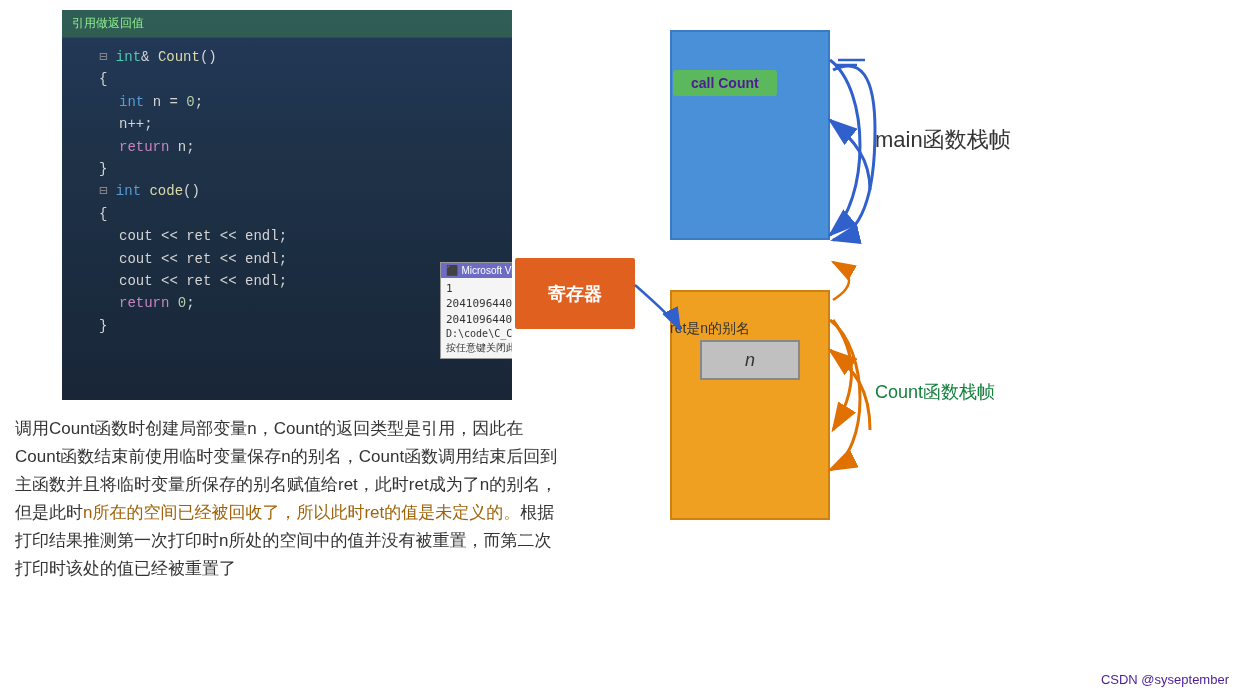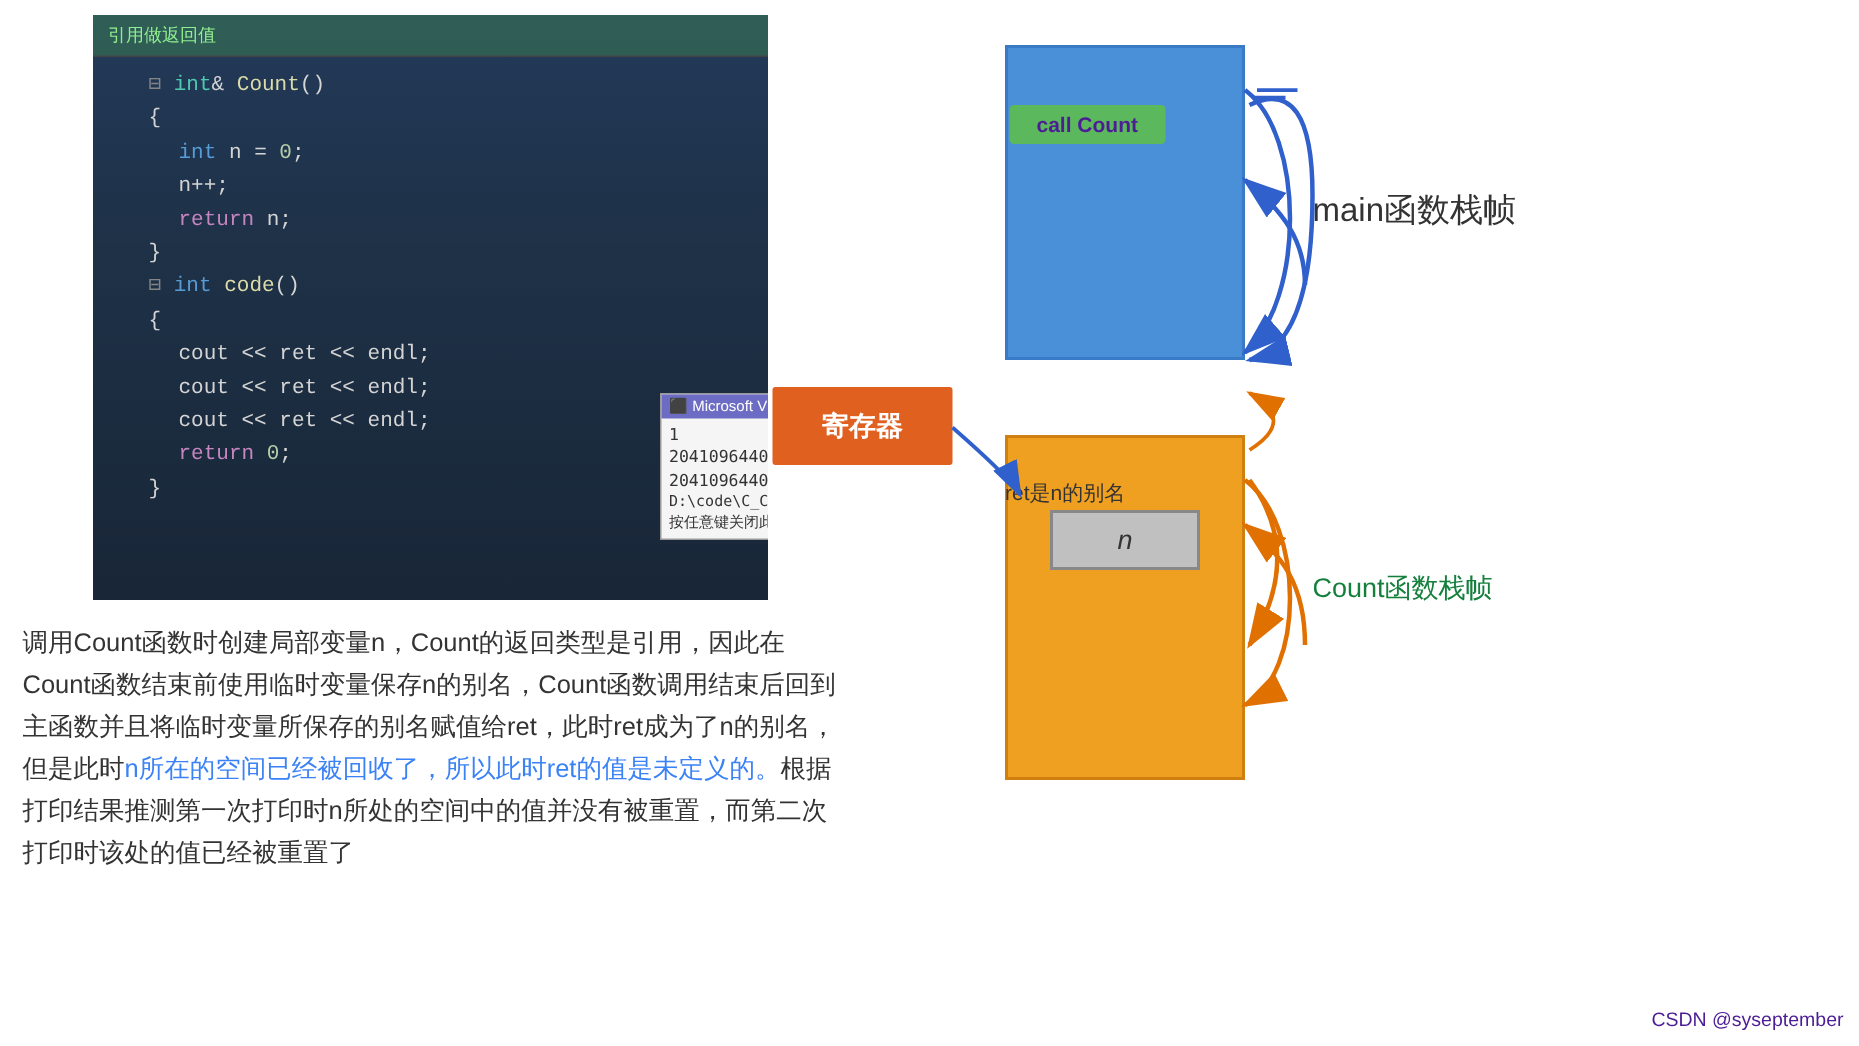--- a/index.html
+++ b/index.html
@@ -168,21 +168,21 @@
       font-style: italic;
       color: #333;
     }
 
     
     .register-box {
       position: absolute;
       left: 0px;
       top: 248px;
       width: 120px;
-      height: 52px;
+      height: 71px;
       background: #e06020;
       display: flex;
       align-items: center;
       justify-content: center;
       color: white;
       font-size: 18px;
       font-weight: bold;
       border-radius: 2px;
     }
 
@@ -226,21 +226,21 @@
       position: absolute;
       left: 0px;
       top: 415px;
       width: 530px;
       font-size: 18px;
       line-height: 1.7;
       color: #333;
     }
 
     .highlight-red {
-      color: #3b82f6;
+      color: #a16207;
     }
 
     .watermark {
       position: absolute;
       bottom: 10px;
       right: 10px;
       font-size: 13px;
       color: #4c1d95;
     }
   </style>

